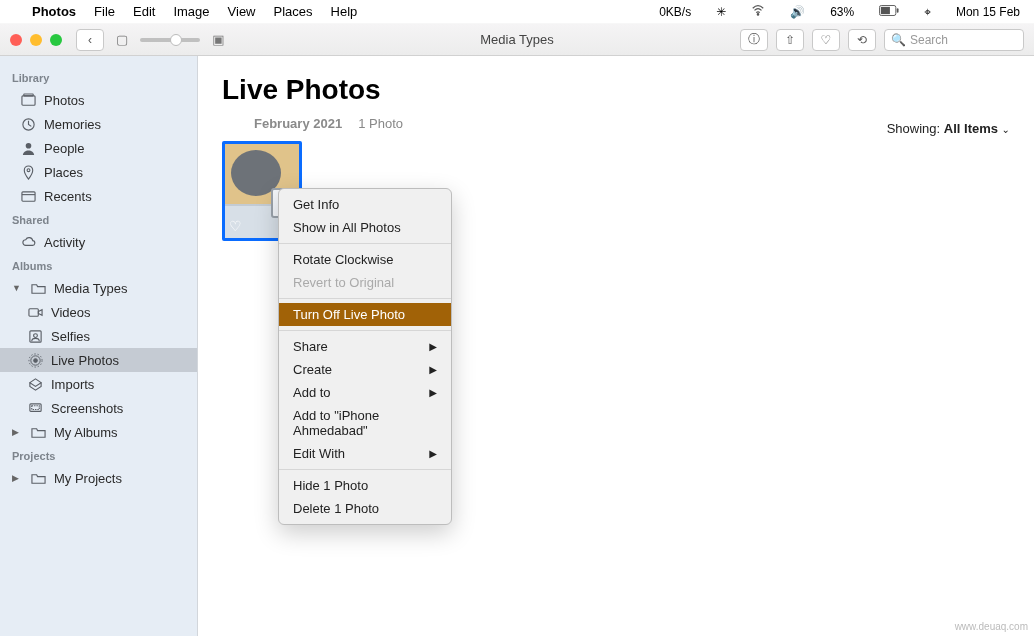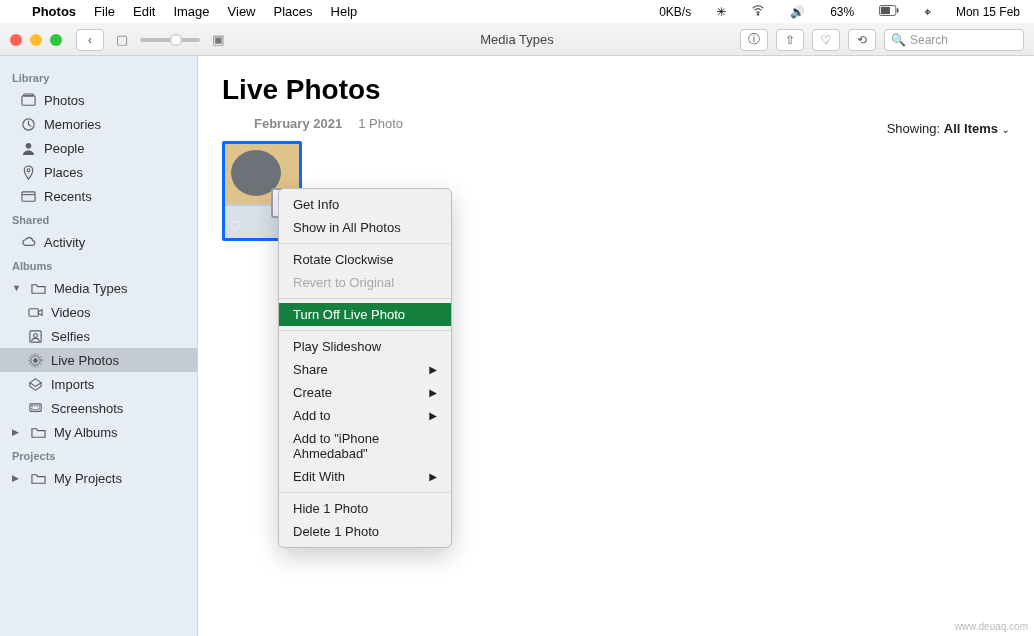--- a/index.html
+++ b/index.html
@@ -48,21 +48,21 @@
 .thumb .inner{position:absolute;inset:0;}
 .thumb .pad{position:absolute;top:6px;left:6px;width:50px;height:46px;border-radius:50%;background:#6d7278;}
 .thumb .arm{position:absolute;bottom:0;left:0;right:0;height:34px;background:#d7dfe7;border-top:2px solid #c3cbd3;}
 .thumb .phone{position:absolute;right:10px;bottom:20px;width:18px;height:30px;background:#f4f7fb;border:2px solid #9aa2ab;border-radius:3px;}
 .thumb .heart{position:absolute;left:4px;bottom:4px;color:#fff;font-size:14px;}
 
 
 .context{position:absolute;left:278px;top:188px;width:174px;background:#f0f0f0;border:1px solid #bdbdbd;border-radius:6px;box-shadow:0 8px 24px rgba(0,0,0,0.2);font-size:13px;padding:4px 0;}
 .ctx-item{padding:4px 14px;color:#222;display:flex;align-items:center;justify-content:space-between;}
 .ctx-item.disabled{color:#aaa;}
-.ctx-item.highlight{background:#15803d;color:#fff;}
+.ctx-item.highlight{background:#a16207;color:#fff;}
 .ctx-sep{height:1px;background:#d6d6d6;margin:4px 0;}
 .ctx-arrow{font-size:10px;}
 
 .watermark{position:absolute;right:6px;bottom:4px;font-size:10px;color:#bbb;}
 </style>
 </head>
 <body>
 
 <div class="menubar">
   <div class="left">
@@ -302,23 +302,20 @@
     </div>
     <div class="ctx-item disabled">
       <span>Revert to Original</span>
     </div>
     <div class="ctx-sep"></div>
     <div class="ctx-item highlight">
       <span>Turn Off Live Photo</span>
     </div>
     <div class="ctx-sep"></div>
     <div class="ctx-item">
-      <span>Play Slideshow</span>
-    </div>
-    <div class="ctx-item">
       <span>Share</span>
       <span class="ctx-arrow">▶</span>
     </div>
     <div class="ctx-item">
       <span>Create</span>
       <span class="ctx-arrow">▶</span>
     </div>
     <div class="ctx-item">
       <span>Add to</span>
       <span class="ctx-arrow">▶</span>

